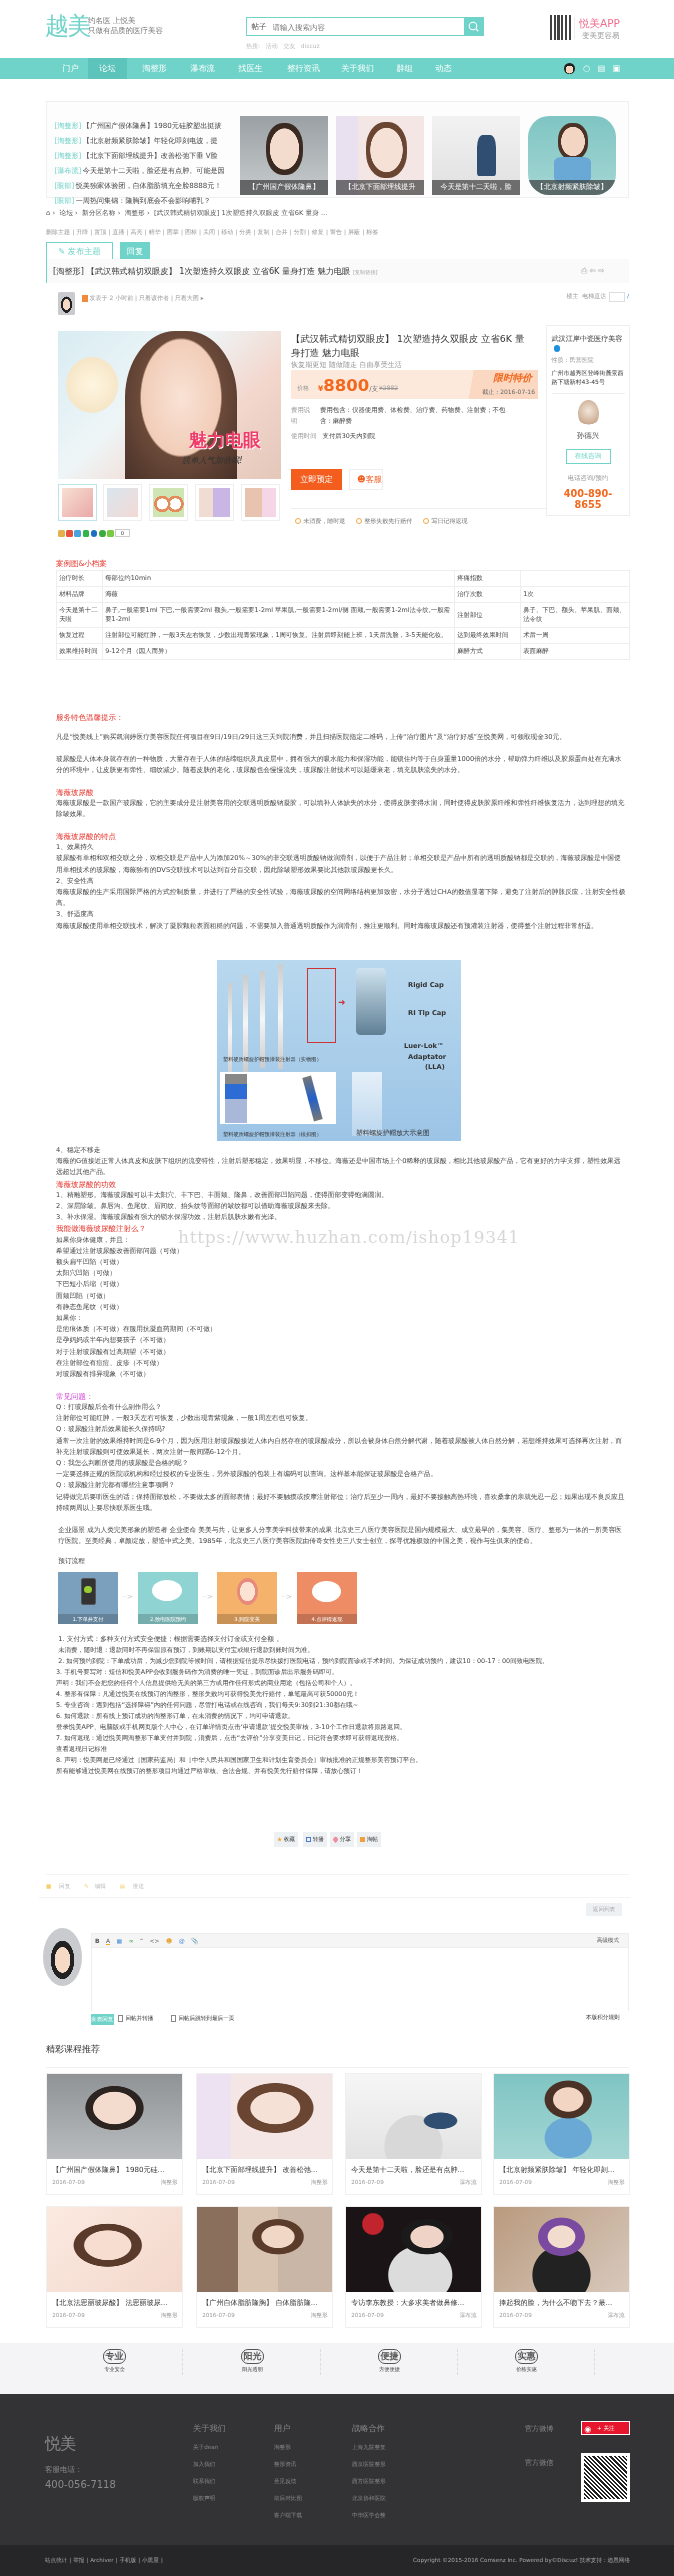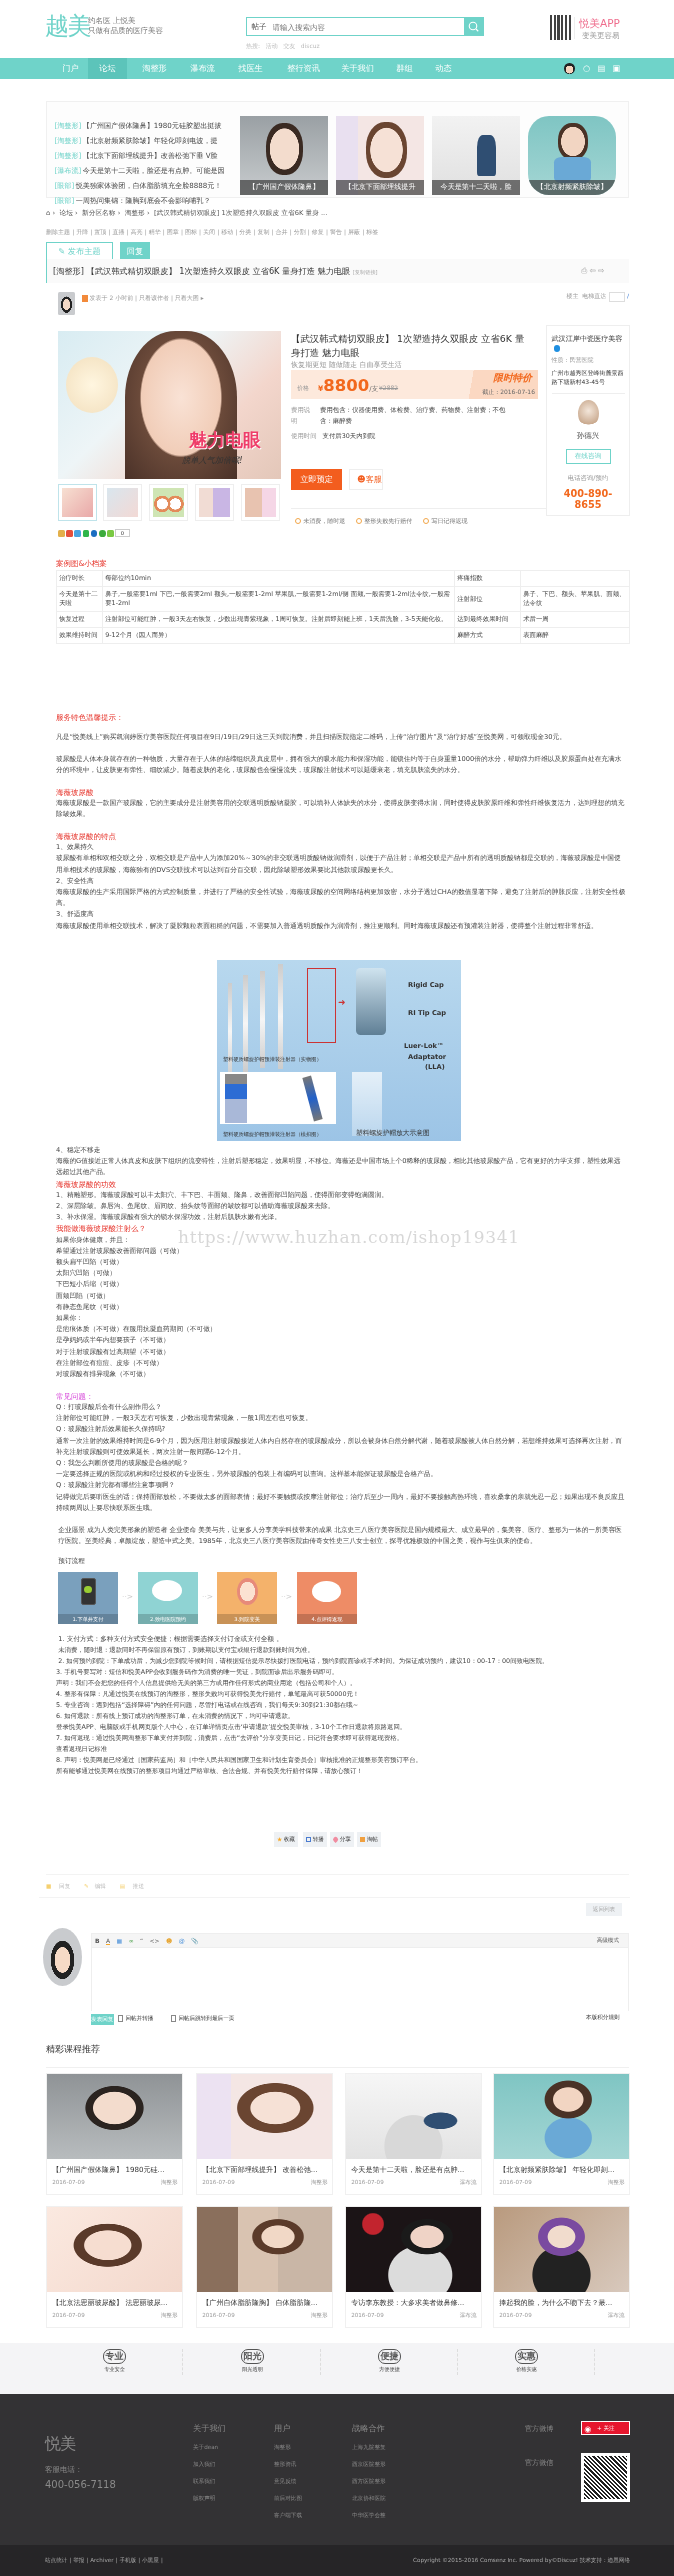--- a/index.html
+++ b/index.html
@@ -340,20 +340,26 @@
 <div class="abs sec-red" style="left:56px;top:559px">案例图&amp;小档案</div>
 <table class="case">
   <tbody>
       <tr>
         <td style="width:46px">治疗时长</td>
         <td style="width:352px">每部位约10min</td>
         <td style="width:66px">疼痛指数</td>
         <td></td>
       </tr>
   <tr>
+        <td>材料品牌</td>
+        <td>海薇</td>
+        <td>治疗次数</td>
+        <td>1次</td>
+      </tr>
+  <tr>
         <td>今天是第十二天啦</td>
         <td>鼻子,一般需要1ml 下巴,一般需要2ml 额头,一般需要1-2ml 苹果肌,一般需要1-2ml/侧 面颊,一般需要1-2ml法令纹,一般需要1-2ml</td>
         <td>注射部位</td>
         <td>鼻子、下巴、额头、苹果肌、面颊、法令纹</td>
       </tr>
   <tr>
         <td>恢复过程</td>
         <td>注射部位可能红肿，一般3天左右恢复，少数出现青紫现象，1周可恢复。注射后即刻能上班，1天后洗脸，3-5天能化妆。</td>
         <td>达到最终效果时间</td>
         <td>术后一周</td>

